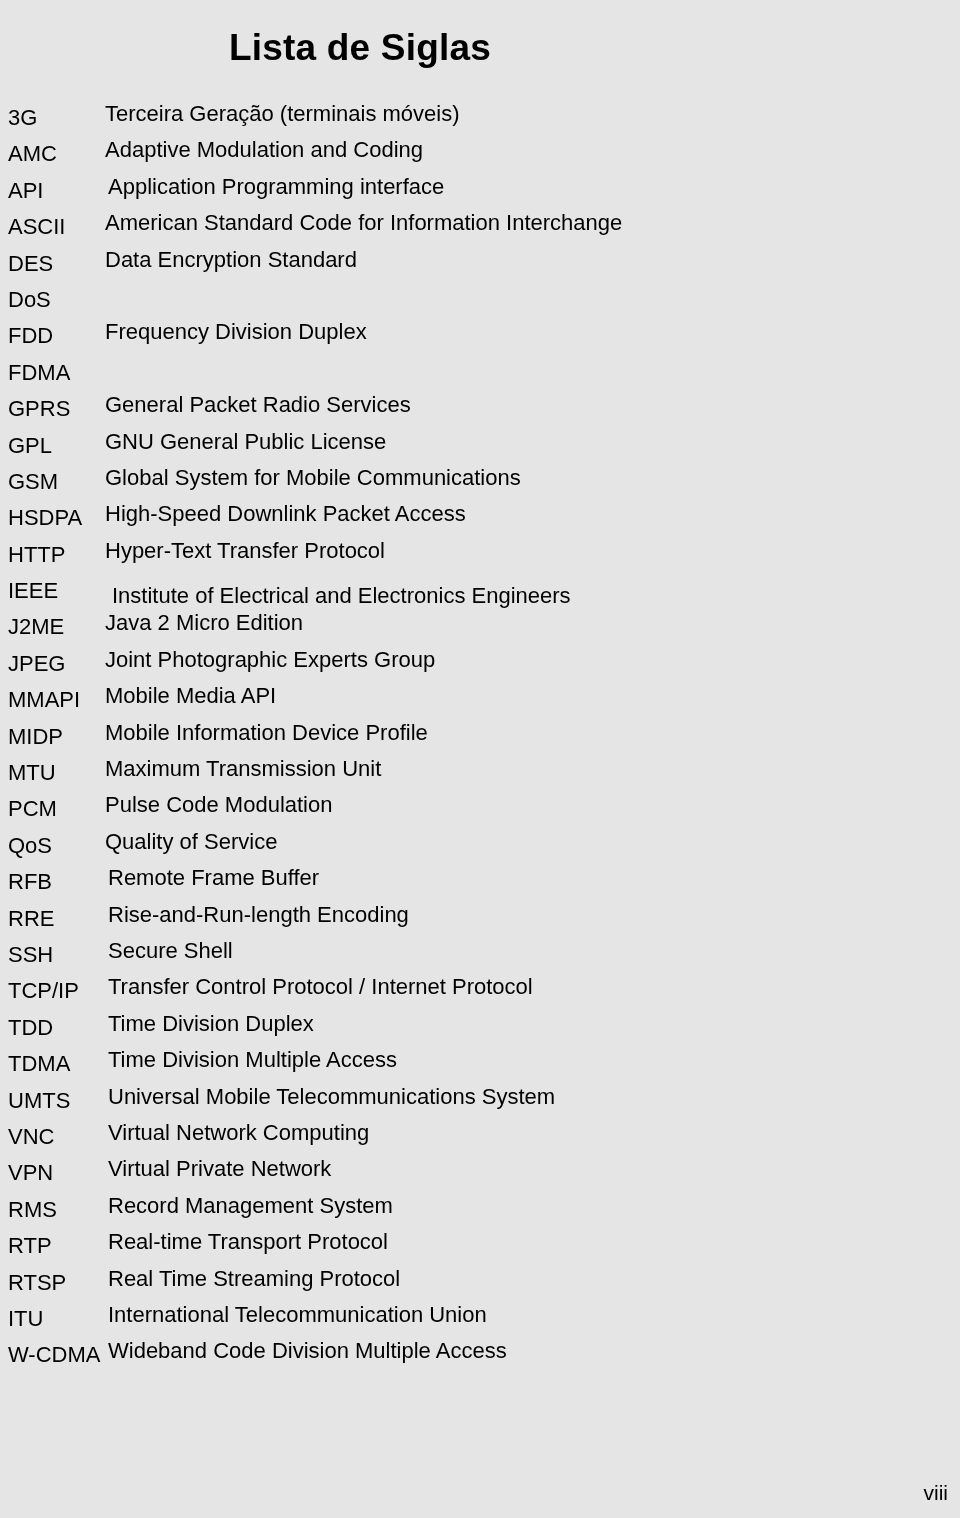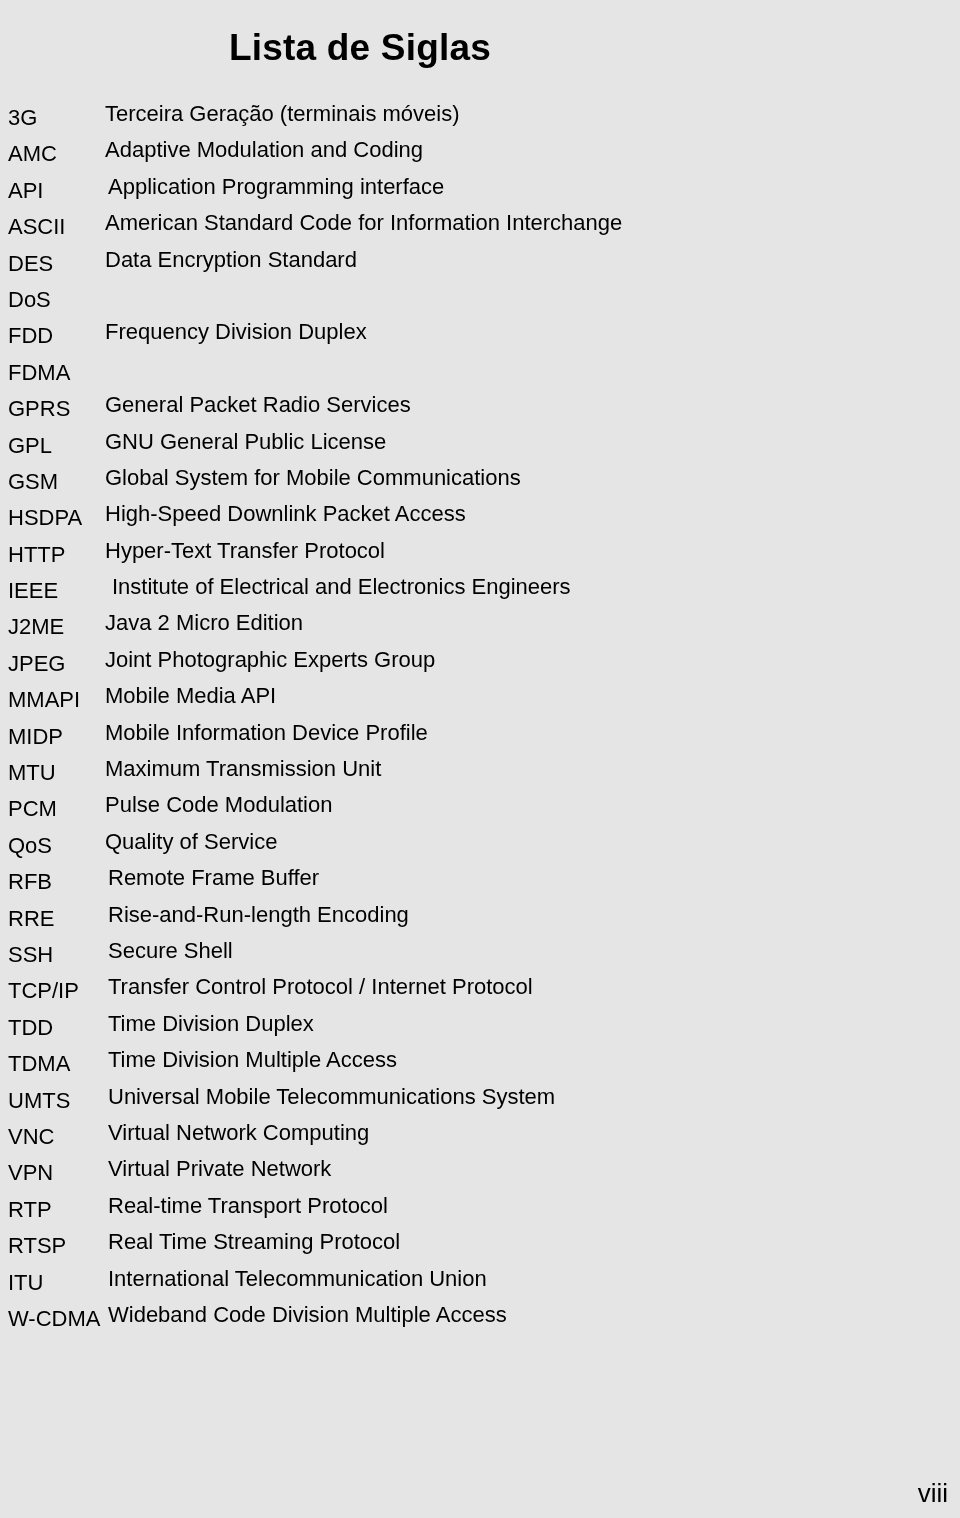--- a/index.html
+++ b/index.html
@@ -68,28 +68,28 @@
     position: absolute;
     left: 105px;
     top: 0;
     font-size: 22px;
     line-height: 36.4px;
     white-space: nowrap;
   }
 
   
   .acronym-row[data-indent="1"] .acronym-def { left: 108px; }
-  .acronym-row[data-indent="2"] .acronym-def { left: 112px; }
+  .acronym-row[data-indent="2"] .acronym-def { left: 112px; margin-top: 9px; }
 
   
   .page-number {
     position: absolute;
     right: 12px;
     bottom: 12px;
-    font-size: 26px;
+    font-size: 21px;
     line-height: 26px;
     text-align: left;
   }
 </style>
 </head>
 <body>
 
 <div class="page">
 
   <h1 class="doc-title">Lista de Siglas</h1>
@@ -207,20 +207,24 @@
       </div>
       <div class="acronym-row" data-indent="1">
         <span class="acronym-term">VNC</span>
         <span class="acronym-def">Virtual Network Computing</span>
       </div>
       <div class="acronym-row" data-indent="1">
         <span class="acronym-term">VPN</span>
         <span class="acronym-def">Virtual Private Network</span>
       </div>
       <div class="acronym-row" data-indent="1">
+        <span class="acronym-term">RMS</span>
+        <span class="acronym-def">Record Management System</span>
+      </div>
+      <div class="acronym-row" data-indent="1">
         <span class="acronym-term">RTP</span>
         <span class="acronym-def">Real-time Transport Protocol</span>
       </div>
       <div class="acronym-row" data-indent="1">
         <span class="acronym-term">RTSP</span>
         <span class="acronym-def">Real Time Streaming Protocol</span>
       </div>
       <div class="acronym-row" data-indent="1">
         <span class="acronym-term">ITU</span>
         <span class="acronym-def">International Telecommunication Union</span>

